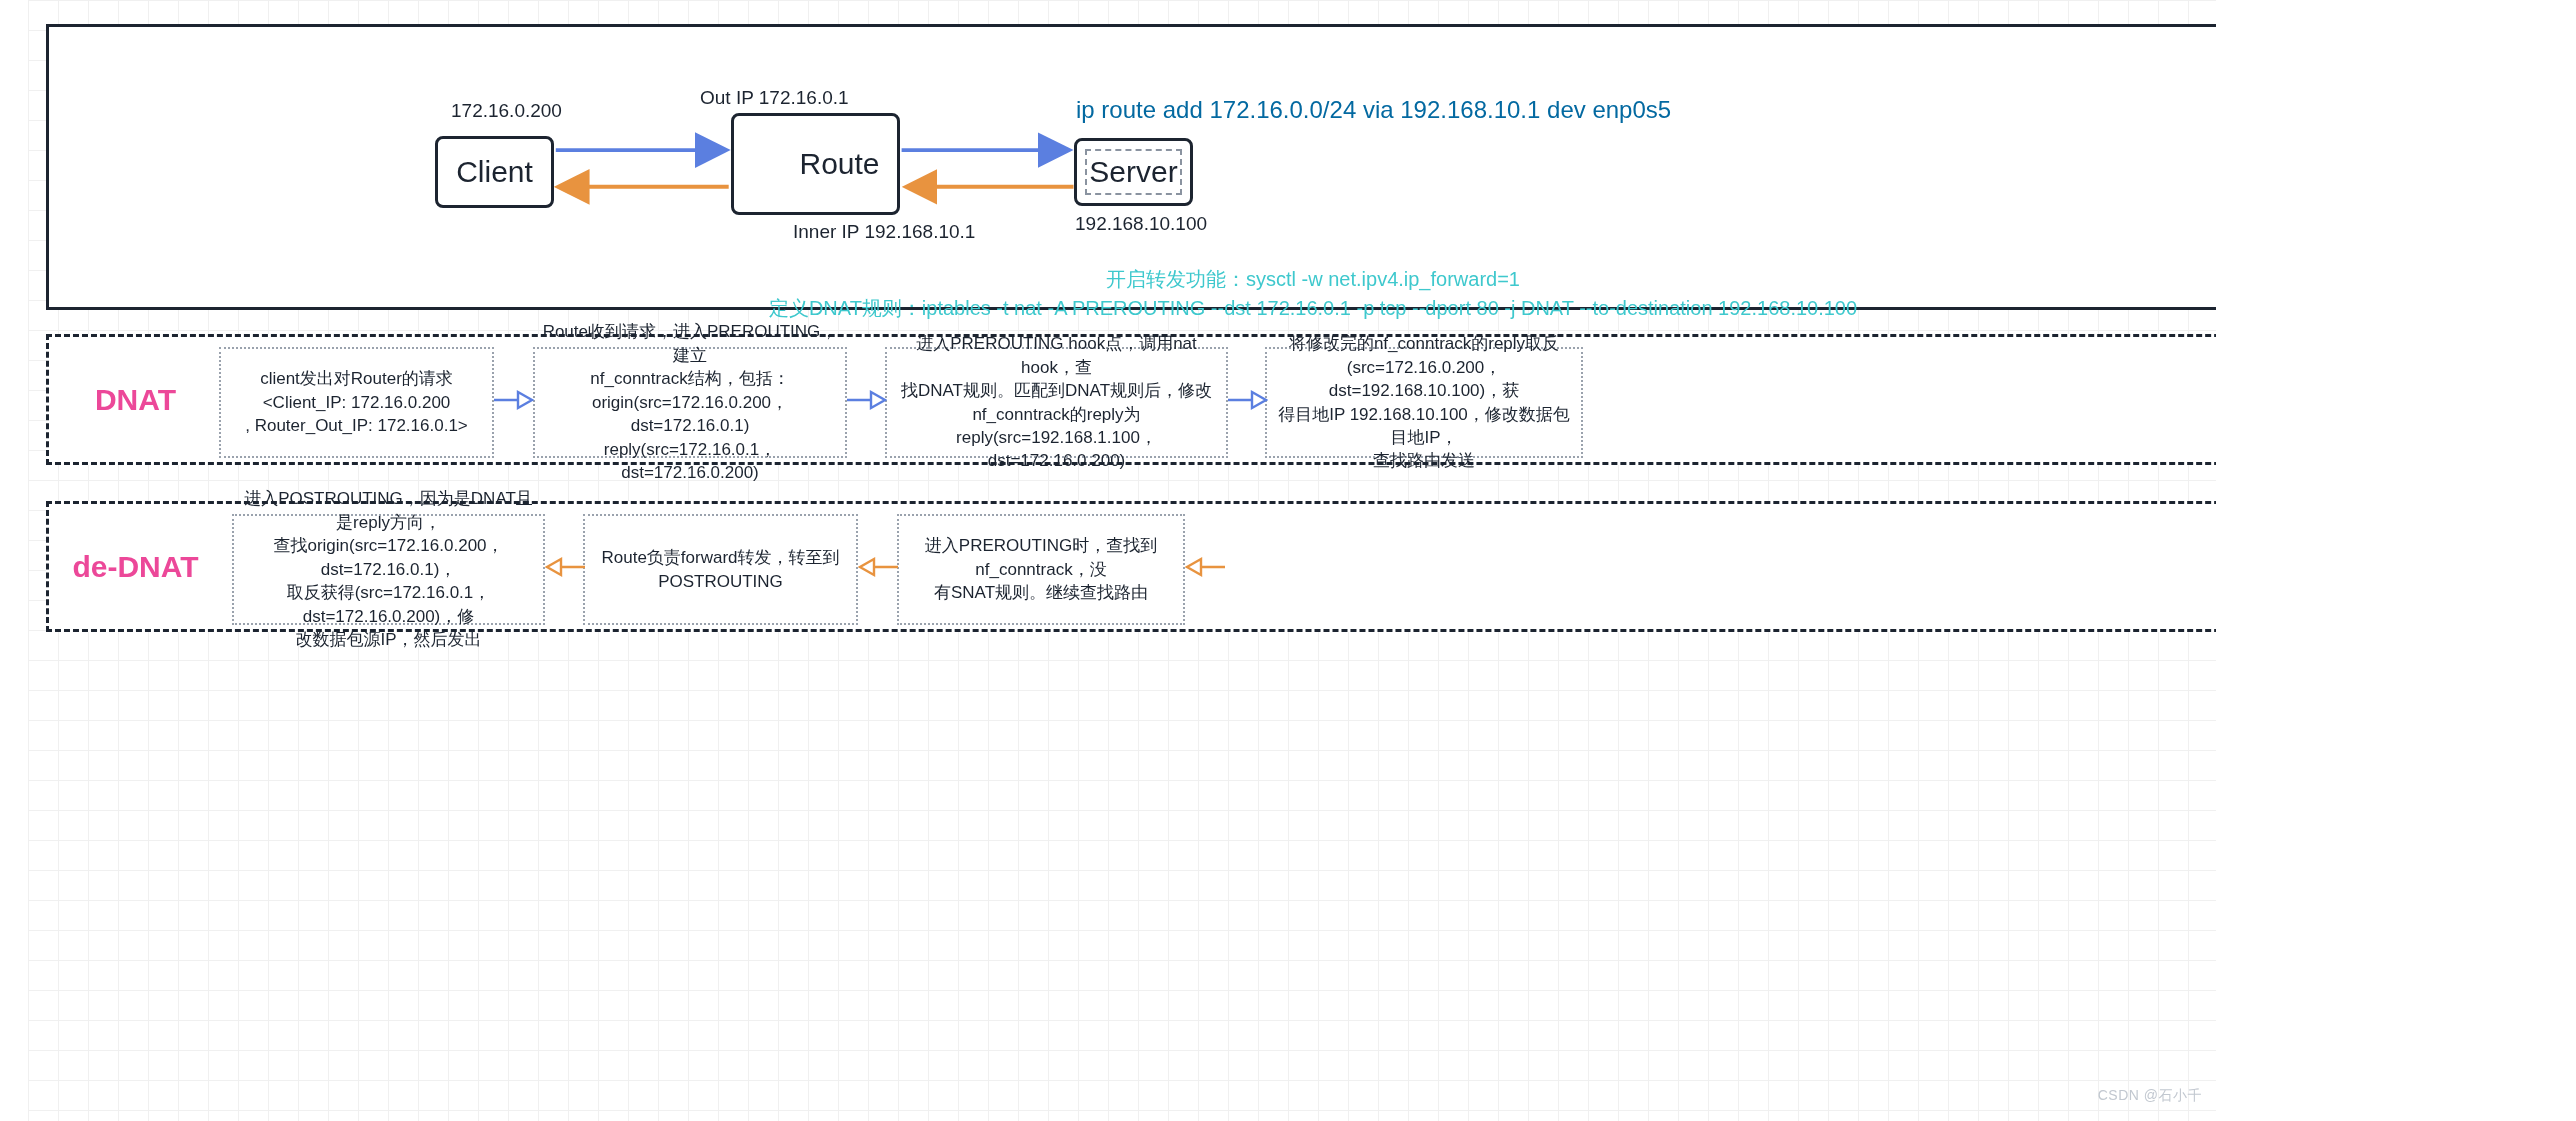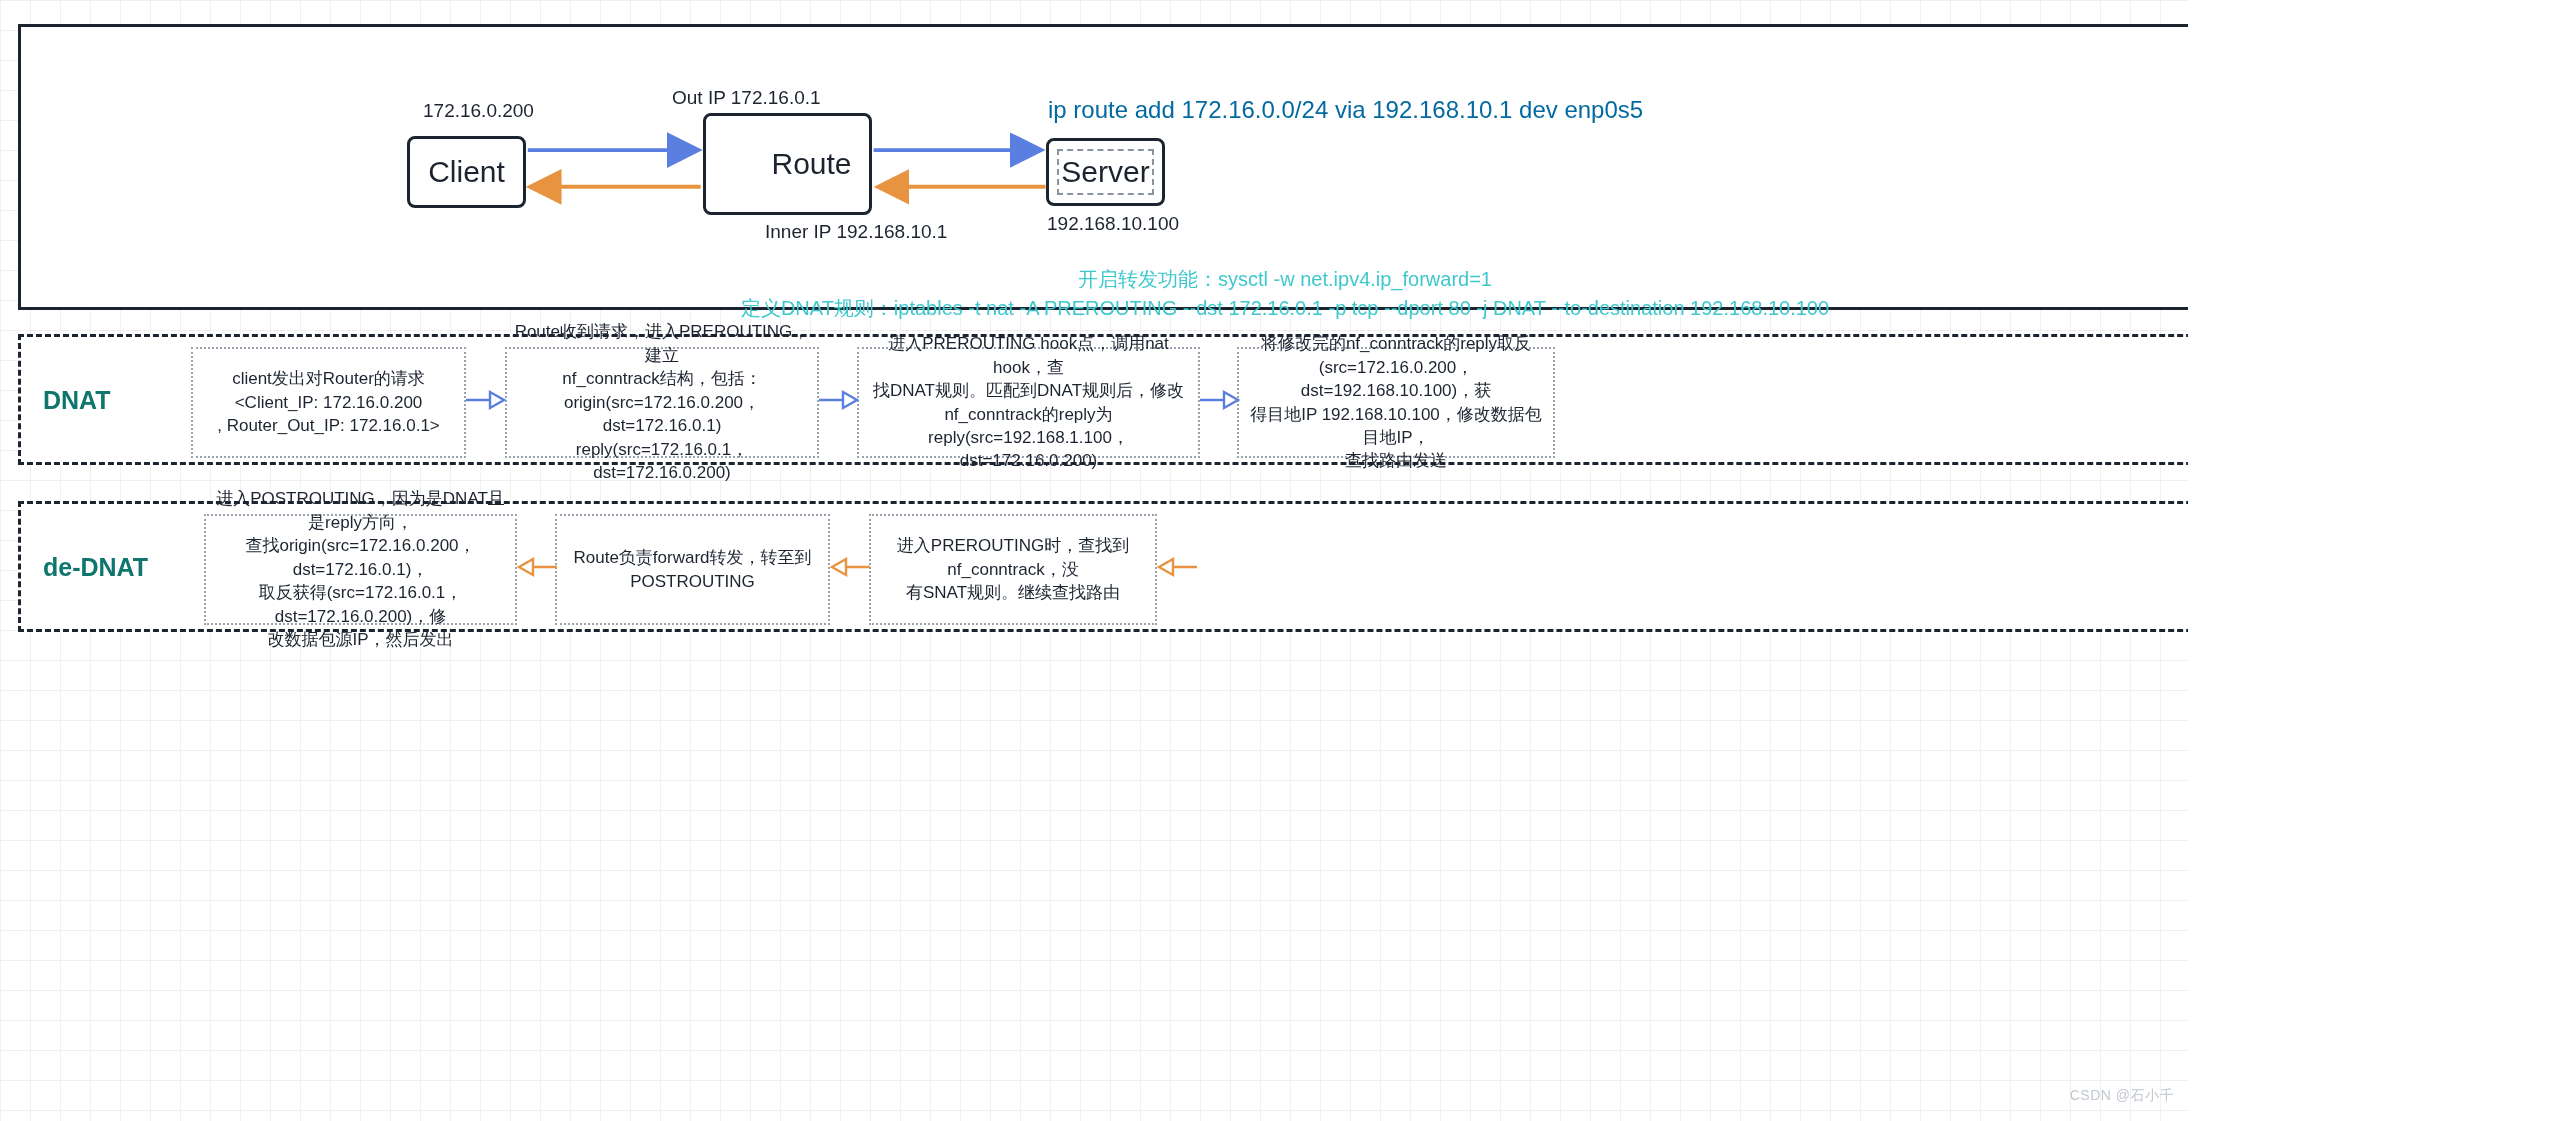--- a/index.html
+++ b/index.html
@@ -14,20 +14,21 @@
   #canvas {
     position: relative;
     width: 2188px;
     height: 1121px;
     background-color: #ffffff;
     background-image:
       linear-gradient(to right, #f0f0f0 1px, transparent 1px),
       linear-gradient(to bottom, #f0f0f0 1px, transparent 1px);
     background-size: 30px 30px;
     overflow: hidden;
+    margin-left: 28px;
   }
 
   
   .topology-panel {
     position: absolute;
     left: 18px;
     top: 24px;
     width: 2534px;
     height: 286px;
     border: 3px solid #1c2430;
@@ -111,24 +112,25 @@
     box-sizing: border-box;
   }
   .row-dnat    { top: 334px; height: 131px; }
   .row-dedanat { top: 501px; height: 131px; }
 
   .row-title {
     position: absolute;
     left: 22px;
     top: 50%;
     transform: translateY(-50%);
-    font-size: 25px;
+    font-size: 30px;
     font-weight: bold;
-    color: #0f766e;
+    color: #ec4899;
     width: 129px;
+    text-align: center;
   }
 
   .flow-box {
     position: absolute;
     top: 10px;
     height: 111px;
     border: 2px dotted #9aa2ad;
     box-sizing: border-box;
     display: flex;
     align-items: center;

